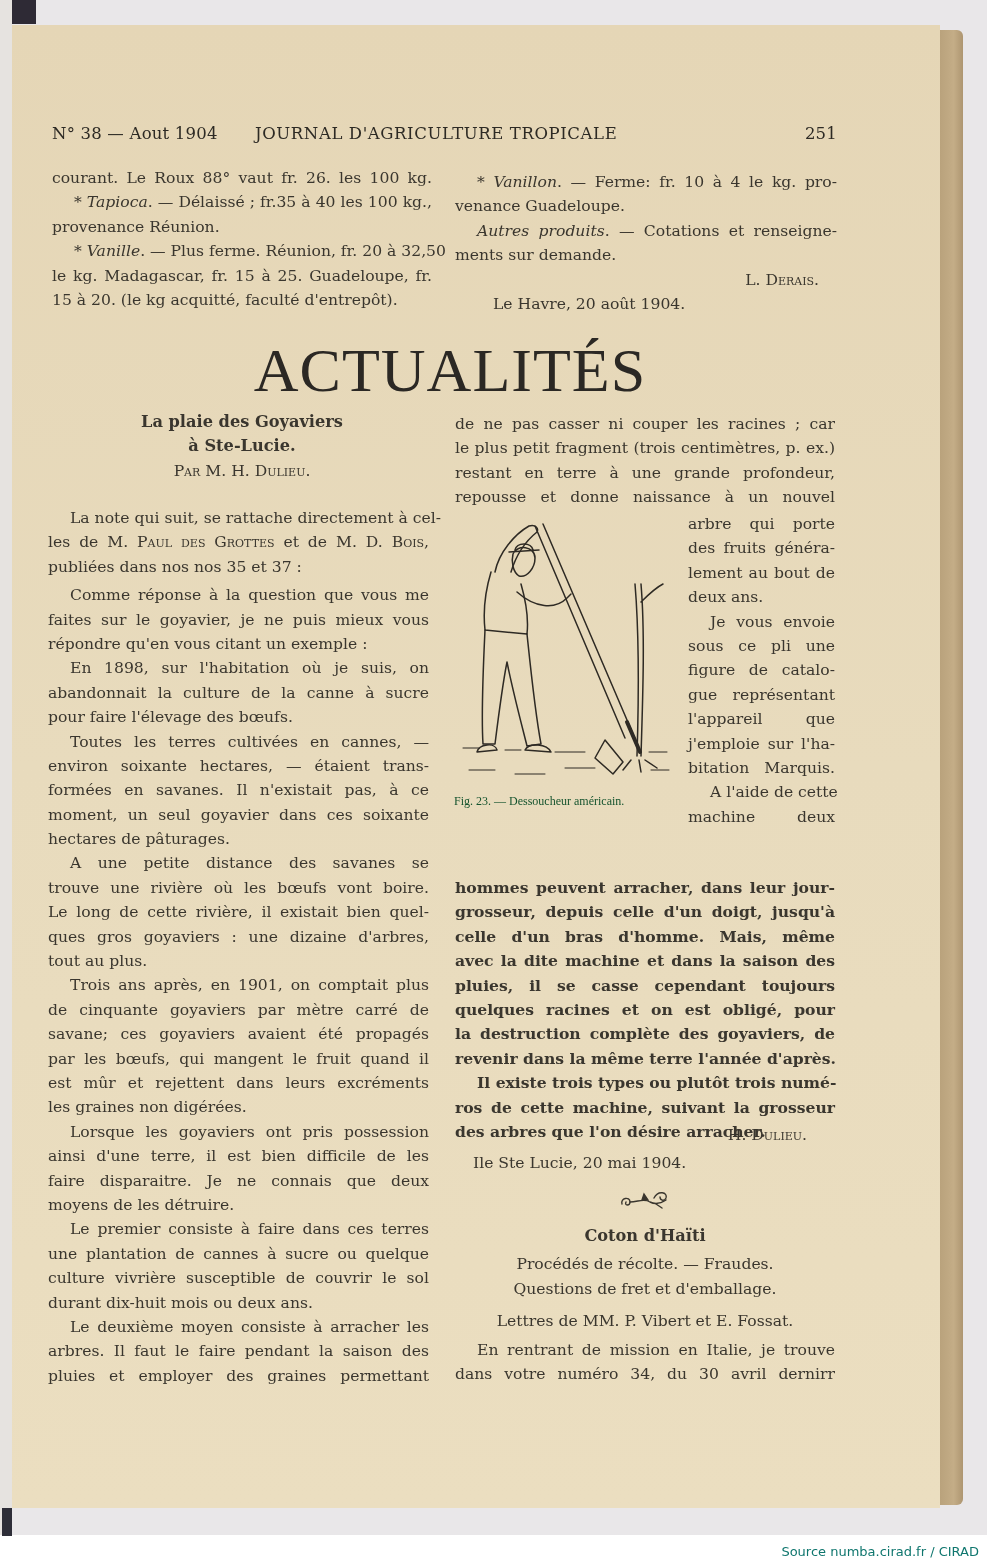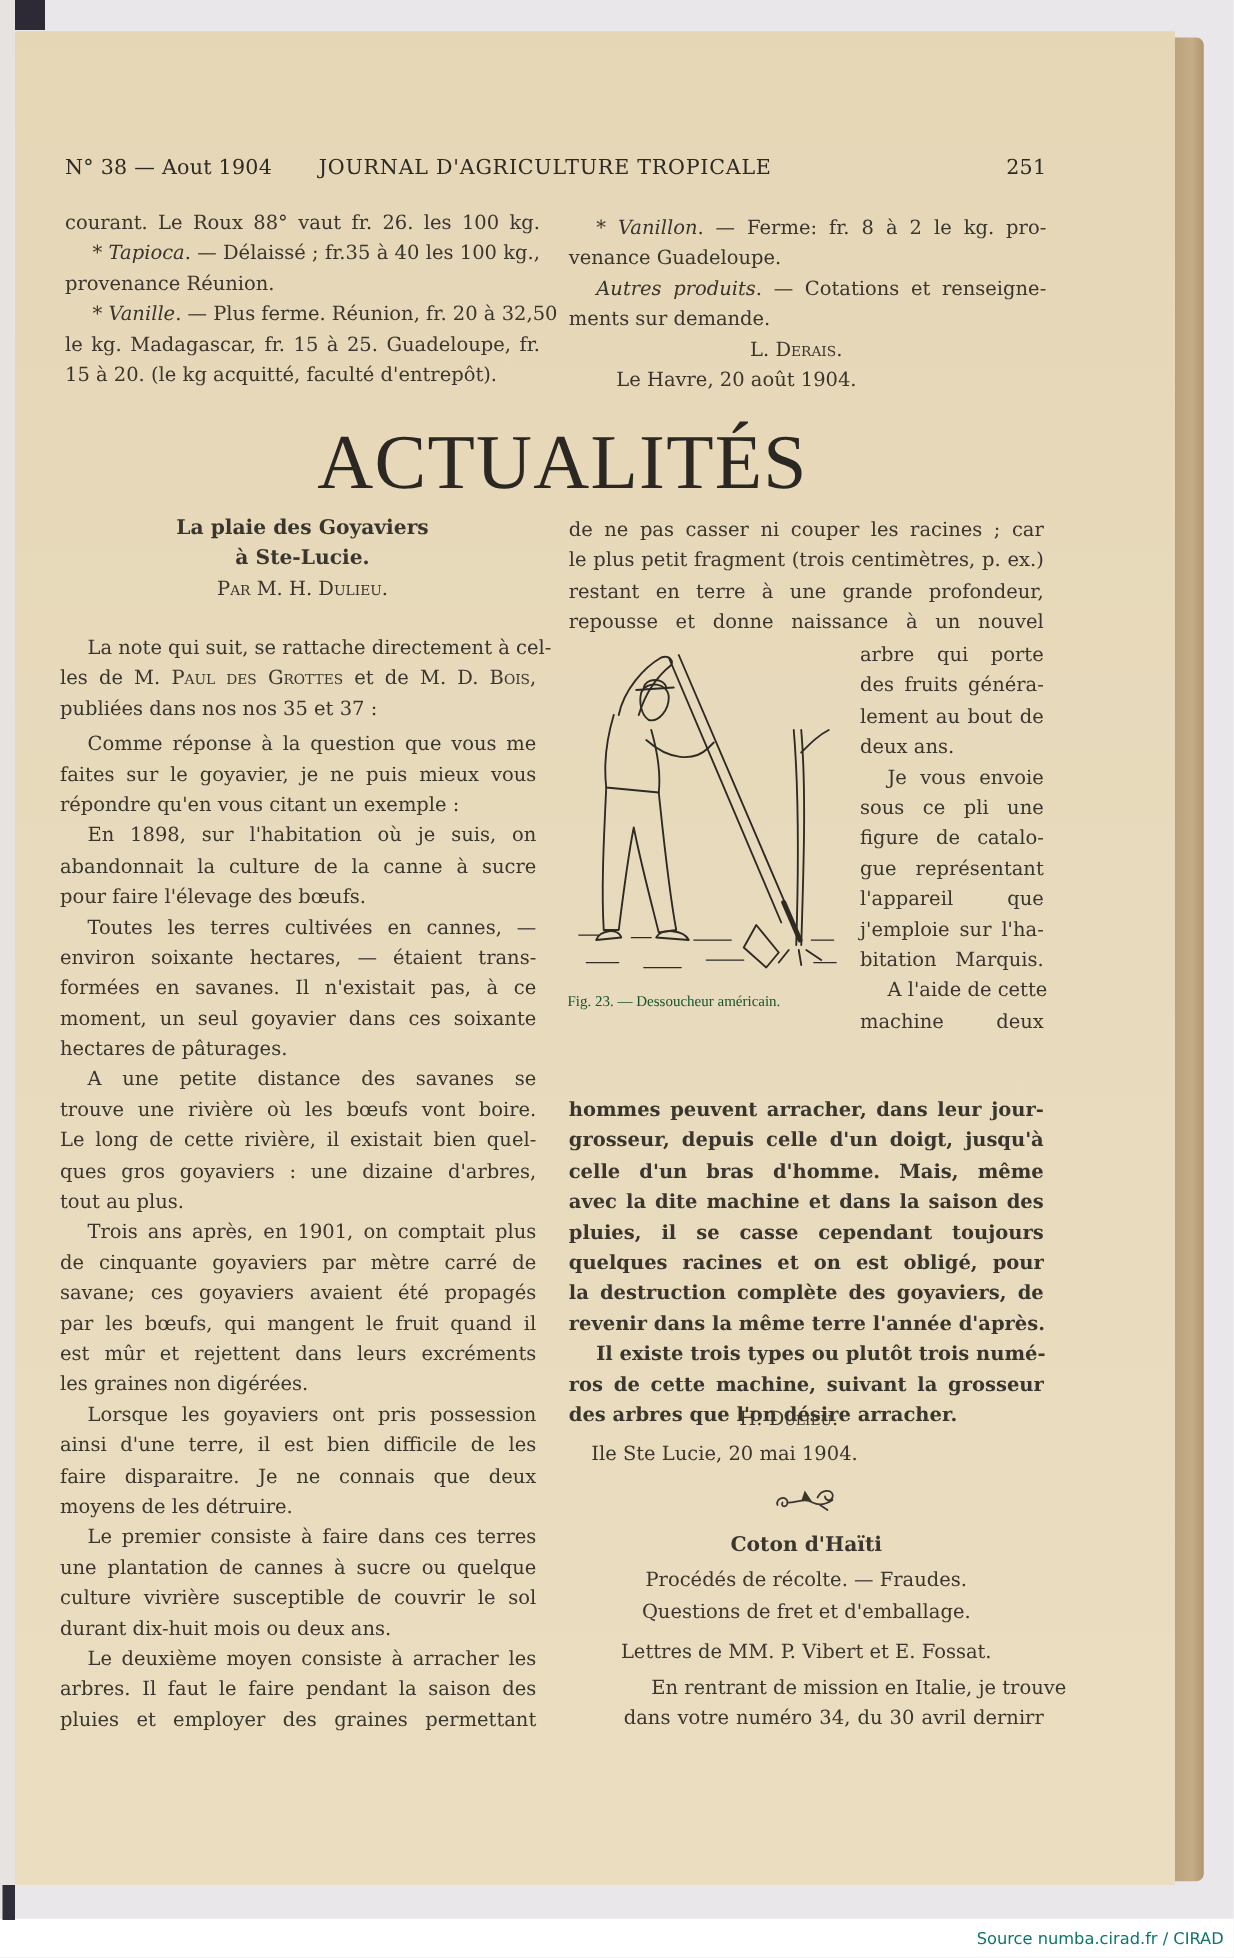--- a/index.html
+++ b/index.html
@@ -46,21 +46,21 @@
   .running-head .journal { position: absolute; left: 203px; letter-spacing: 0.6px; }
   .running-head .pagenum { position: absolute; right: 0; }
   .sc { font-variant: small-caps; }
 
   .col {
     position: absolute; color: #3a362e; font-size: 15.6px;
   }
   .line { height: 24.4px; line-height: 24.4px; white-space: nowrap; }
   .just { text-align: justify; text-align-last: justify; }
   .indent { padding-left: 22px; }
-  .right { text-align: center; }
+  .right { text-align: right; }
   .center { text-align: center; }
   em { font-style: italic; }
 
   .headline {
     position: absolute; left: 0; width: 900px; top: 330px;
     text-align: center; font-family: "Liberation Serif", serif;
     font-size: 62px; letter-spacing: 1px; color: #2b2824; line-height: 80px;
   }
   .art-title {
     font-weight: bold; font-family: "DejaVu Serif", serif; font-size: 16.2px;
@@ -95,21 +95,21 @@
 <div class="col" id="top-left" style="left:52px; top:166px; width:380px;">
     <div class="line just">courant. Le Roux 88° vaut fr. 26. les 100 kg.</div>
     <div class="line just indent"><span>* </span><em>Tapioca</em><span>. — Délaissé ; fr.35 à 40 les 100 kg.,</span></div>
     <div class="line">provenance Réunion.</div>
     <div class="line just indent"><span>* </span><em>Vanille</em><span>. — Plus ferme. Réunion, fr. 20 à 32,50</span></div>
     <div class="line just">le kg. Madagascar, fr. 15 à 25. Guadeloupe, fr.</div>
     <div class="line">15 à 20. (le kg acquitté, faculté d'entrepôt).</div>
   </div>
 
 <div class="col" style="left:455px; top:170px; width:382px;">
-  <div class="line just indent"><span>*&nbsp;</span><em>Vanillon</em><span>. — Ferme: fr. 8 à 2 le kg. pro-</span></div>
+  <div class="line just indent"><span>*&nbsp;</span><em>Vanillon</em><span>. — Ferme: fr. 10 à 4 le kg. pro-</span></div>
   <div class="line">venance Guadeloupe.</div>
   <div class="line just indent"><em>Autres produits</em><span>. — Cotations et renseigne-</span></div>
   <div class="line">ments sur demande.</div>
   <div class="line right sc" style="padding-right:18px;">L. Derais.</div>
   <div class="line" style="padding-left:38px;">Le Havre, 20 août 1904.</div>
 </div>
 
 <div class="headline">ACTUALITÉS</div>
 
 <div class="col" style="left:52px; top:410px; width:380px;">
@@ -234,19 +234,19 @@
     <path d="M24 12 L26 6 L30 12 Z" fill="#3a362e"></path>
     <path d="M38 16 L44 20"></path>
   </g>
 </svg>
 
 <div class="col" style="left:455px; top:1224px; width:380px;">
   <div class="line center art-title">Coton d'Haïti</div>
   <div class="line center" style="margin-top:4px;">Procédés de récolte. — Fraudes.</div>
   <div class="line center">Questions de fret et d'emballage.</div>
   <div class="line center" style="margin-top:8px;">Lettres de MM. P. Vibert et E. Fossat.</div>
-  <div id="a2-body" style="margin-top:4px;margin-left:44px;">
+  <div id="a2-body" style="margin-top:4px;">
       <div class="line just indent">En rentrant de mission en Italie, je trouve</div>
       <div class="line just">dans votre numéro 34, du 30 avril dernirr</div>
     </div>
 </div>
 
 <div class="footer-source">Source numba.cirad.fr / CIRAD</div>
 
 </body></html>

